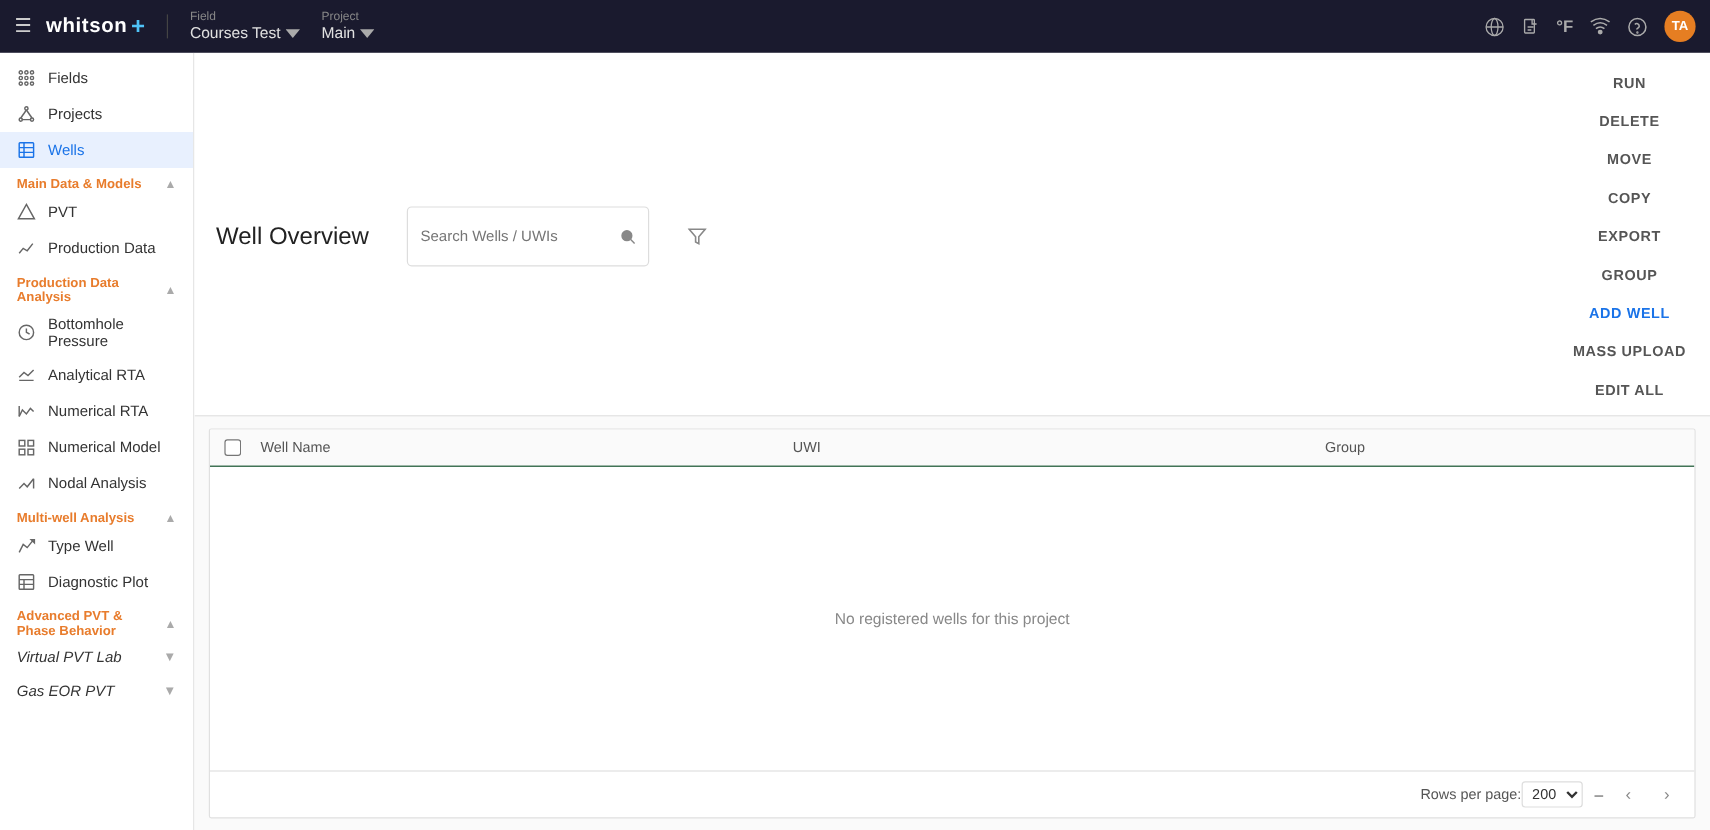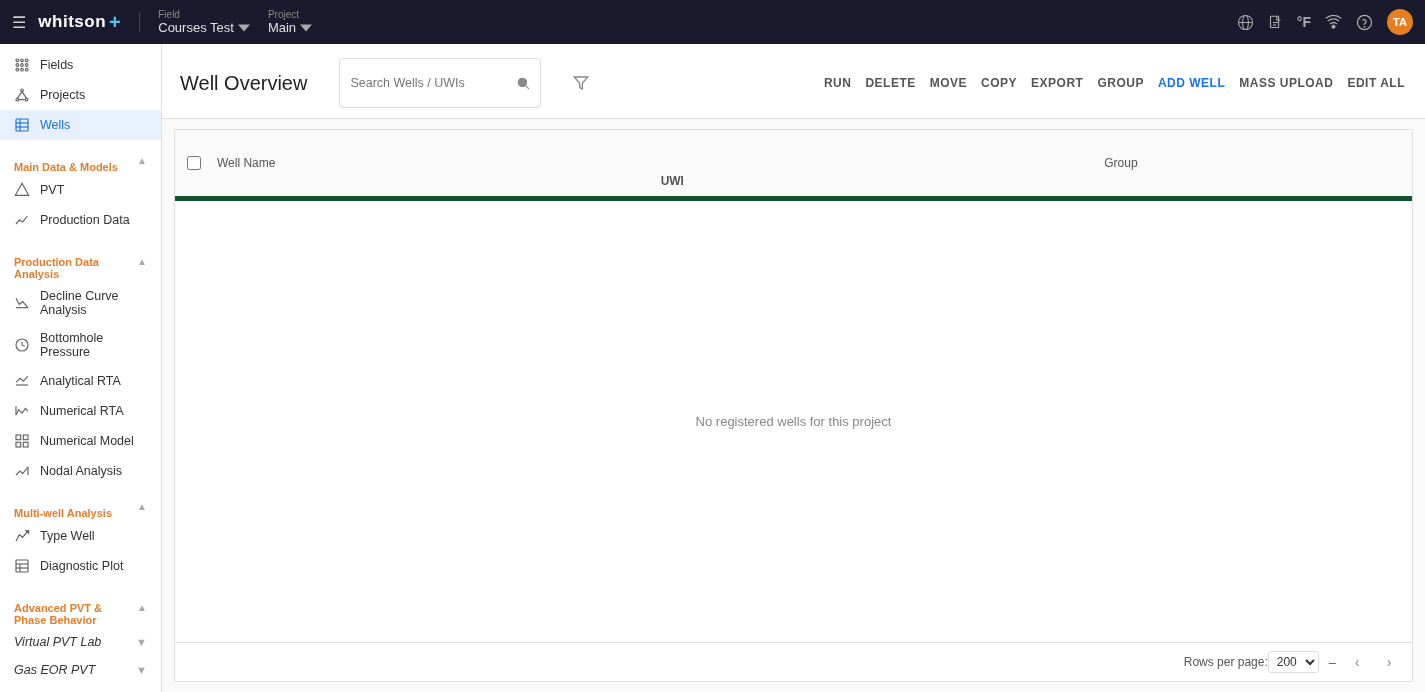--- a/index.html
+++ b/index.html
@@ -33,45 +33,45 @@
     .main-layout { display: flex; flex: 1; overflow: hidden; }
 
     
     .sidebar { width: 162px; background: #fff; border-right: 1px solid #e0e0e0; display: flex; flex-direction: column; overflow-y: auto; flex-shrink: 0; }
     .sidebar-item { display: flex; align-items: center; gap: 10px; padding: 7px 14px; cursor: pointer; color: #333; font-size: 12.5px; }
     .sidebar-item.active { background: #e8f0fe; color: #1a73e8; }
     .sidebar-item-icon { width: 16px; height: 16px; display: flex; align-items: center; justify-content: center; flex-shrink: 0; }
     .sidebar-item-icon svg { width: 16px; height: 16px; }
     .sidebar-top-items { padding-top: 6px; }
     .sidebar-sub-header { display: flex; align-items: center; justify-content: space-between; padding: 8px 14px 2px 14px; }
-    .sidebar-sub-header-text { font-size: 11px; color: #e87c2c; font-weight: 600; margin-top: 13px; }
+    .sidebar-sub-header-text { font-size: 11px; color: #e87c2c; font-weight: 600; }
     .sidebar-collapse-icon { font-size: 10px; color: #aaa; cursor: pointer; }
     .sidebar-expandable { display: flex; align-items: center; justify-content: space-between; padding: 7px 14px; cursor: pointer; color: #333; font-size: 12.5px; font-style: italic; }
 
     
     .content { flex: 1; display: flex; flex-direction: column; overflow: hidden; background: #fafafa; }
 
     
     .page-header { display: flex; align-items: center; padding: 14px 18px 10px 18px; background: #fff; border-bottom: 1px solid #e0e0e0; gap: 32px; flex-shrink: 0; }
     .page-title { font-size: 20px; font-weight: 500; color: #222; white-space: nowrap; }
     .search-bar { display: flex; align-items: center; border: 1px solid #ddd; border-radius: 4px; padding: 17px 10px; gap: 6px; background: #fff; }
     .search-bar input { border: none; outline: none; font-size: 12.5px; color: #555; width: 160px; background: transparent; }
     .search-bar svg { width: 14px; height: 14px; fill: #888; }
     .filter-icon { color: #888; cursor: pointer; font-size: 16px; display: flex; align-items: center; }
     .header-spacer { flex: 1; }
-    .header-actions { display: flex; align-items: center; gap: 10px; }
+    .header-actions { display: flex; align-items: center; gap: 10px; flex-direction: column; }
     .header-action-btn { font-size: 12px; font-weight: 600; color: #555; cursor: pointer; padding: 4px 2px; letter-spacing: 0.5px; text-transform: uppercase; }
     .header-action-btn.highlighted { color: #1a73e8; }
 
     
     .table-area { flex: 1; overflow-y: auto; padding: 0; background: #fff; margin: 10px 12px; border: 1px solid #e0e0e0; border-radius: 2px; display: flex; flex-direction: column; }
-    .table-header-row { display: flex; align-items: center; padding: 8px 12px; border-bottom: 5px solid #14532d; background: #fafafa; }
+    .table-header-row { display: flex; align-items: center; padding: 8px 12px; border-bottom: 1px solid #14532d; background: #fafafa; }
     .table-checkbox { width: 30px; display: flex; align-items: center; }
     .table-col-wellname { flex: 3; font-size: 12px; color: #555; font-weight: 500; }
-    .table-col-uwi { flex: 3; font-size: 12px; color: #555; font-weight: 700; margin-top: 36px; }
+    .table-col-uwi { flex: 3; font-size: 12px; color: #555; font-weight: 400; }
     .table-col-group { flex: 2; font-size: 12px; color: #555; font-weight: 500; }
     .table-empty { flex: 1; display: flex; align-items: center; justify-content: center; color: #888; font-size: 13px; }
     .table-footer { display: flex; align-items: center; justify-content: flex-end; padding: 8px 12px; border-top: 1px solid #e0e0e0; gap: 10px; }
     .rows-per-page { display: flex; align-items: center; gap: 0; font-size: 12px; color: #555; }
     .rows-select { border: 1px solid #ddd; border-radius: 3px; padding: 2px 4px; font-size: 12px; color: #333; background: #fff; cursor: pointer; }
     .pagination-dash { font-size: 13px; color: #555; }
     .pagination-btn { width: 22px; height: 22px; display: flex; align-items: center; justify-content: center; cursor: pointer; color: #888; font-size: 14px; border-radius: 3px; }
 
     input[type="checkbox"] { width: 14px; height: 14px; cursor: pointer; }
 
@@ -214,29 +214,20 @@
       <span>Production Data</span>
     </div>
 
     <div class="sidebar-sub-header">
       <span class="sidebar-sub-header-text">Production Data Analysis</span>
       <span class="sidebar-collapse-icon">▲</span>
     </div>
     <div class="sidebar-item">
       <span class="sidebar-item-icon">
         <svg viewBox="0 0 24 24" fill="none" stroke="#666" stroke-width="1.8">
-            <polyline points="3,5 8,14 13,10 21,19"></polyline>
-            <line x1="3" y1="19" x2="21" y2="19"></line>
-          </svg>
-      </span>
-      <span>Decline Curve Analysis</span>
-    </div>
-    <div class="sidebar-item">
-      <span class="sidebar-item-icon">
-        <svg viewBox="0 0 24 24" fill="none" stroke="#666" stroke-width="1.8">
             <circle cx="12" cy="12" r="9"></circle>
             <path d="M12 7 v5 l4 2"></path>
           </svg>
       </span>
       <span>Bottomhole Pressure</span>
     </div>
     <div class="sidebar-item">
       <span class="sidebar-item-icon">
         <svg viewBox="0 0 24 24" fill="none" stroke="#666" stroke-width="1.8">
             <line x1="3" y1="18" x2="21" y2="18"></line>

